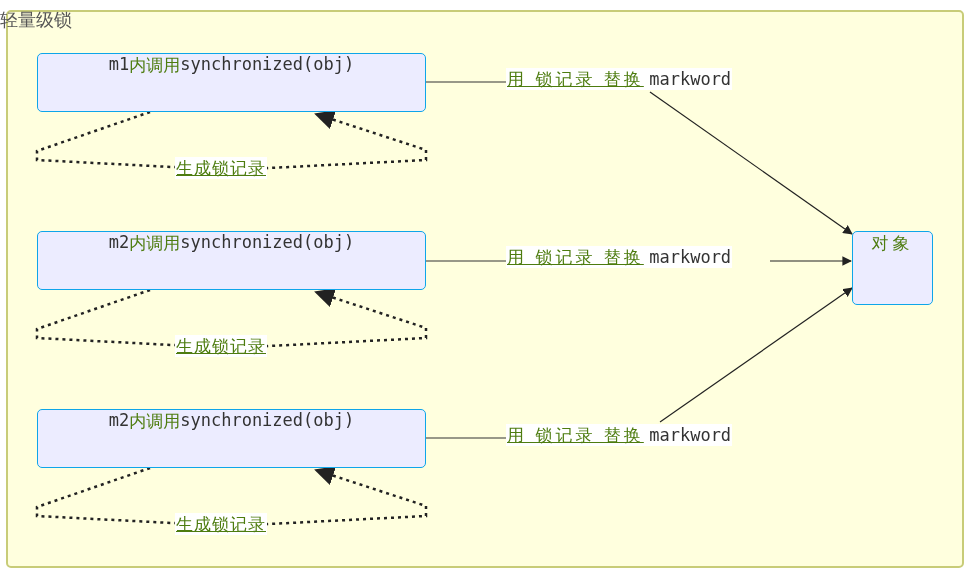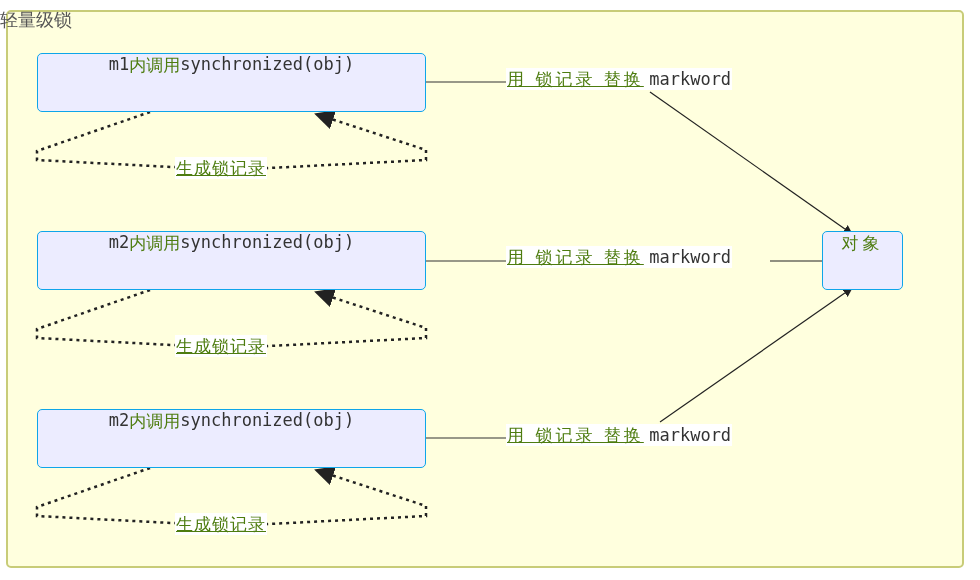--- a/index.html
+++ b/index.html
@@ -47,21 +47,21 @@
 <div class="node" style="left:37px;top:231px;width:389px;height:59px;">
   <span class="mono">m2</span>
     <span class="cjk">内调用</span>
     <span class="mono">synchronized(obj)</span>
 </div>
 <div class="node" style="left:37px;top:409px;width:389px;height:59px;">
   <span class="mono">m2</span>
     <span class="cjk">内调用</span>
     <span class="mono">synchronized(obj)</span>
 </div>
-<div class="node" style="left:822px;top:231px;width:81px;height:59px;">
+<div class="node" style="left:852px;top:231px;width:81px;height:74px;">
   <span class="cjk" style="letter-spacing:4px;">对象</span>
 </div>
 
 <div class="label" style="left:506px;top:68px;">
   <span class="cjk">用 锁记录 替换</span> <span class="mono">markword</span>
 </div>
 <div class="label" style="left:506px;top:246px;">
   <span class="cjk">用 锁记录 替换</span> <span class="mono">markword</span>
 </div>
 <div class="label" style="left:506px;top:424px;">

